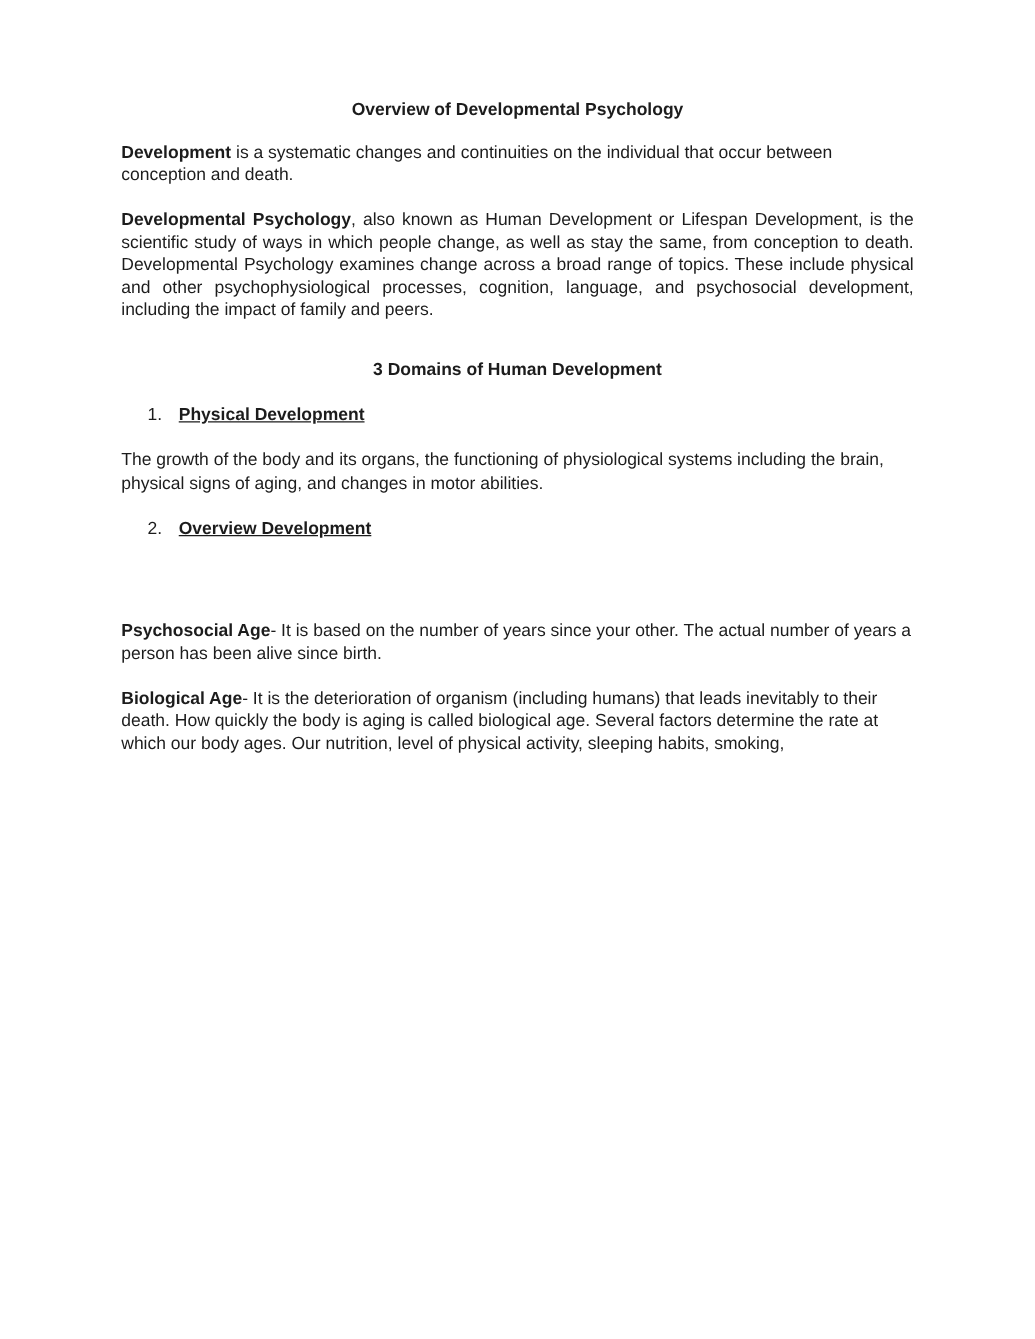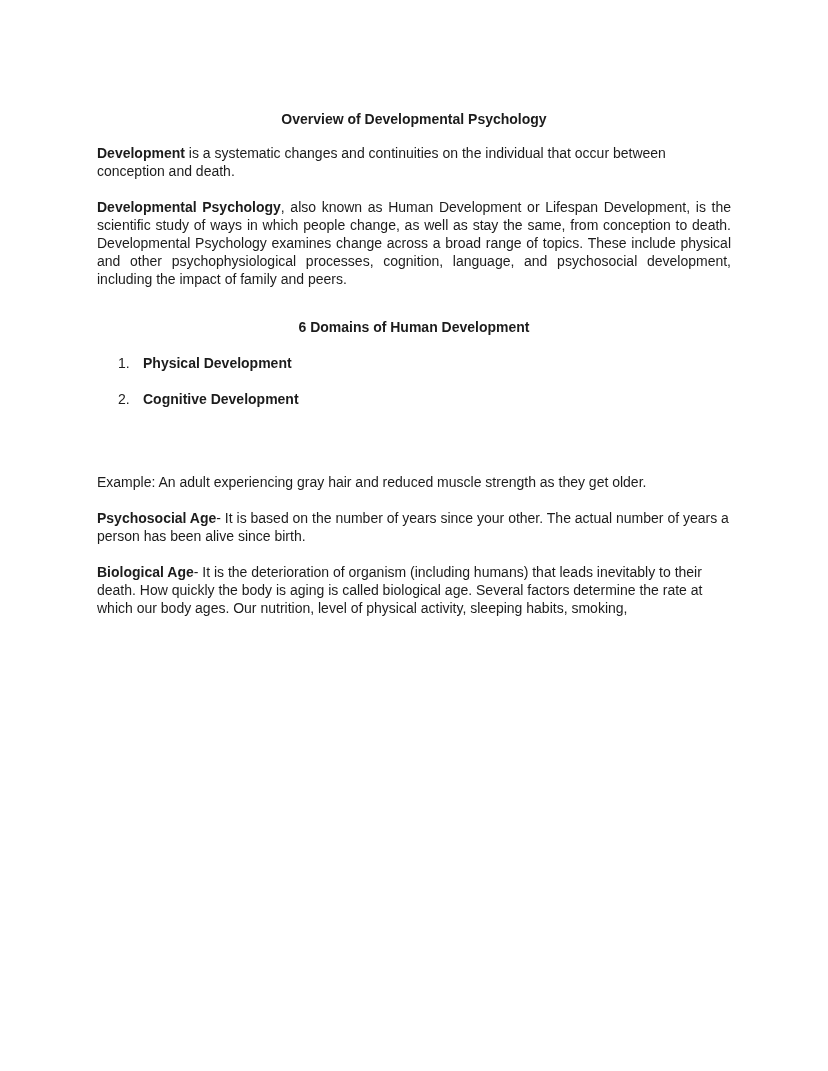--- a/index.html
+++ b/index.html
@@ -5,21 +5,21 @@
   html, body {
     margin: 0;
     padding: 0;
     background: #ffffff;
   }
   .page {
     width: 828px;
     min-height: 1071px;
     box-sizing: border-box;
     background: #ffffff;
-    padding: 110px 97px 30px 97px;
+    padding: 78px 97px 30px 97px;
     font-family: "Liberation Sans", sans-serif;
     font-size: 14px;
     line-height: 1.29;
     color: #1c1c1c;
     display: flex;
     flex-direction: column;
   }
   .page p, .page h1, .page h2 {
     margin: 0 0 18px 0;
     font-size: 14px;
@@ -36,20 +36,21 @@
   }
   .justify {
     text-align: justify;
   }
   b.lead {
     font-weight: bold;
   }
   .list-item {
     padding-left: 21px;
     margin: 0 0 18px 0;
+    text-decoration: underline;
   }
   .list-item .num {
     display: inline-block;
     width: 25px;
     font-weight: normal;
   }
   .list-item b {
     font-weight: bold;
   }
   .terms-section {
@@ -63,35 +64,35 @@
 <body>
 
 <div class="page">
 
   <h1 class="doc-title">Overview of Developmental Psychology</h1>
 
   <p><b class="lead">Development</b><span> is a systematic changes and continuities on the individual that occur between conception and death.</span></p>
 
   <p class="justify"><b class="lead">Developmental Psychology</b><span>, also known as Human Development or Lifespan Development, is the scientific study of ways in which people change, as well as stay the same, from conception to death. Developmental Psychology examines change across a broad range of topics. These include physical and other psychophysiological processes, cognition, language, and psychosocial development, including the impact of family and peers.</span></p>
 
-  <h2 class="doc-subtitle">6 Domains of Human Development</h2>
+  <h2 class="doc-subtitle">3 Domains of Human Development</h2>
 
   <div class="list-item">
     <span class="num">1.</span><b>Physical Development</b>
   </div>
+  <p>The growth of the body and its organs, the functioning of physiological systems including the brain, physical signs of aging, and changes in motor abilities.</p>
 
   <div class="list-item">
-    <span class="num">2.</span><b>Cognitive Development</b>
+    <span class="num">2.</span><b>Overview Development</b>
   </div>
 
 
   <div class="terms-section">
 
 
-    <p>Example: An adult experiencing gray hair and reduced muscle strength as they get older.</p>
 
     <p><b class="lead">Psychosocial Age</b><span>- It is based on the number of years since your other. The actual number of years a person has been alive since birth.</span></p>
 
     <p><b class="lead">Biological Age</b><span>- It is the deterioration of organism (including humans) that leads inevitably to their death. How quickly the body is aging is called biological age. Several factors determine the rate at which our body ages. Our nutrition, level of physical activity, sleeping habits, smoking,</span></p>
 
   </div>
 
 </div>
 
 </body></html>

